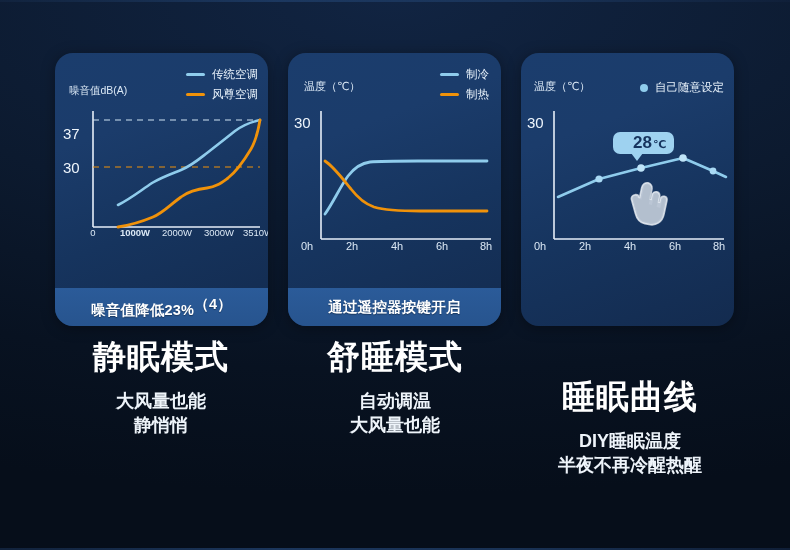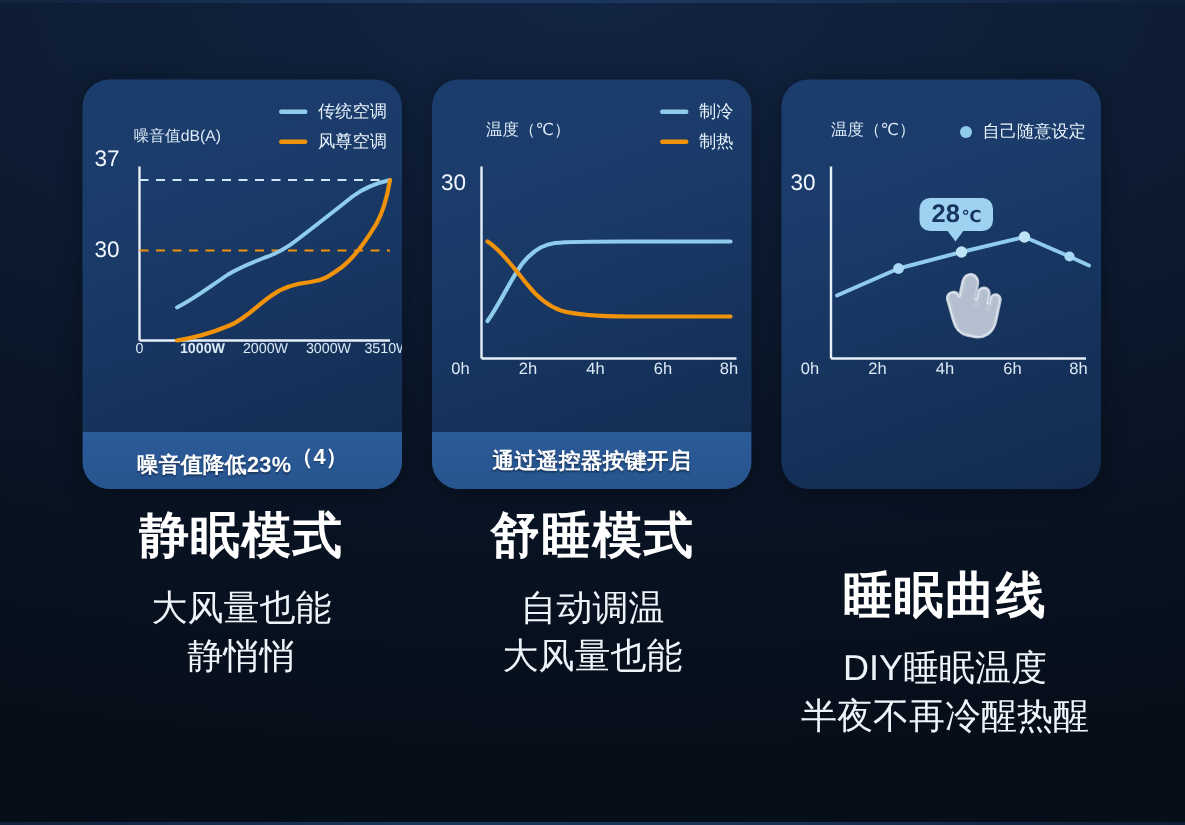--- a/index.html
+++ b/index.html
@@ -43,21 +43,21 @@
     display:flex;align-items:center;justify-content:center;
   }
   .card-footer span{
     color:#ffffff;font-size:14.5px;font-weight:bold;letter-spacing:.2px;
     text-shadow:0 1px 1px rgba(0,0,0,.35);
   }
 
   
   .chead{position:absolute;left:0;top:0;width:213px;height:52px;}
   .axis-title{
-    position:absolute;color:#dce9f6;font-size:10.5px;white-space:nowrap;margin-left:20px;
+    position:absolute;color:#dce9f6;font-size:10.5px;white-space:nowrap;
   }
   .c1 .axis-title{left:14px;top:31px;}
   .c2 .axis-title{left:16px;top:26px;font-size:11px;}
   .c3 .axis-title{left:13px;top:26px;font-size:11px;}
 
   .legend{position:absolute;}
   .c1 .legend{right:10px;top:13px;}
   .c2 .legend{right:12px;top:13px;}
   .c3 .legend{right:10px;top:26px;}
   .lg-row{display:flex;align-items:center;height:17px;margin-bottom:3px;text-align:center;}
@@ -76,21 +76,21 @@
   }
   .c2 .xlabels span,.c3 .xlabels span{font-size:11px;}
   .ylabel{
     position:absolute;color:#eef5fc;font-size:15px;
     transform:translateY(-50%);white-space:nowrap;
   }
 
   
   .tooltip{
     position:absolute;left:92px;top:33px;
-    background:#9ed2f0;border-radius:7px;padding:2px 8px 3px 8px;
+    background:#9ed2f0;border-radius:7px;padding:2px 8px 3px 20px;
     display:flex;align-items:baseline;
   }
   .tooltip .t-val{color:#16345e;font-size:17px;font-weight:bold;line-height:1;}
   .tooltip .t-unit{color:#16345e;font-size:11px;font-weight:bold;line-height:1;margin-left:1px;}
   .tooltip:after{
     content:"";position:absolute;left:18px;bottom:-7px;
     border-left:6px solid transparent;border-right:6px solid transparent;
     border-top:8px solid #9ed2f0;
   }
   .hand{position:absolute;left:104px;top:77px;}
@@ -99,21 +99,21 @@
   .texts{position:absolute;left:0;top:338px;width:700px;height:160px;}
   .tblock{position:absolute;top:0;width:250px;text-align:center;}
   .tblock.t1{left:36px;}
   .tblock.t2{left:270px;}
   .tblock.t3{left:505px;margin-top:40px;}
   .tb-title{
     color:#ffffff;font-size:33px;font-weight:bold;letter-spacing:1px;
     line-height:1.15;margin:0 0 14px 0;white-space:nowrap;
   }
   .tb-sub{
-    color:#eef4fa;font-size:24px;line-height:1.32;margin:0;white-space:nowrap;
+    color:#eef4fa;font-size:18px;line-height:1.32;margin:0;white-space:nowrap;font-weight:bold;
   }
   .sup{font-size:9px;vertical-align:super;}
 </style>
 </head>
 <body>
 
 <div id="stage">
 
   <div class="cards">
 
@@ -128,21 +128,21 @@
               <span class="lg-text">传统空调</span>
             </div>
             <div class="lg-row">
               <span class="lg-dash" style="background:#f0920a"></span>
               <span class="lg-text">风尊空调</span>
             </div>
           </div>
         </div>
 
         <div class="plot">
-          <span class="ylabel" style="left:8px;top:7px;text-align:center;">37</span>
+          <span class="ylabel" style="left:8px;top:34px;text-align:center;">37</span>
           <span class="ylabel" style="left:8px;top:68px;">30</span>
 
           <svg width="213" height="189" viewBox="0 0 213 189">
 
             <path d="M38 12 L38 128" stroke="#e6eef8" stroke-width="1.6" fill="none"></path>
             <path d="M38 128 L205 128" stroke="#e6eef8" stroke-width="1.6" fill="none"></path>
 
             <path d="M38 21 L205 21" stroke="#cfe4f4" stroke-width="1.2" stroke-dasharray="6 5" fill="none"></path>
             <path d="M38 68 L205 68" stroke="#f0920a" stroke-width="1.2" stroke-dasharray="6 5" fill="none"></path>
 

